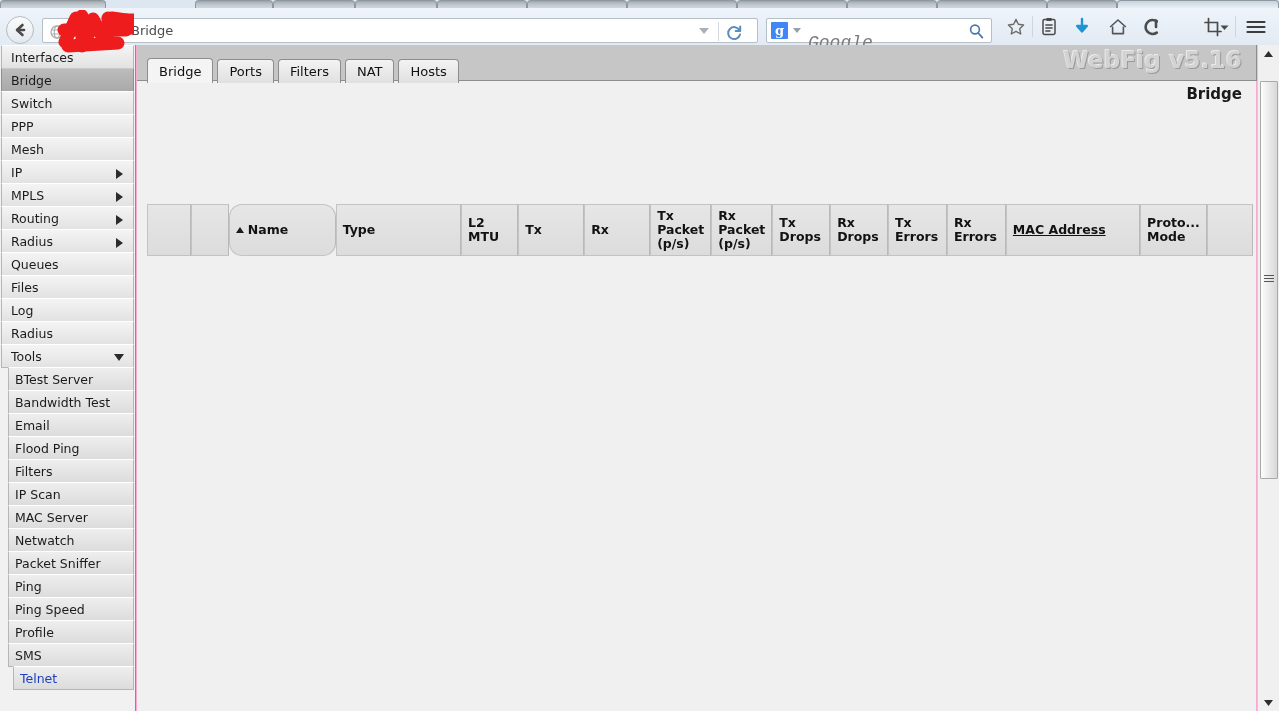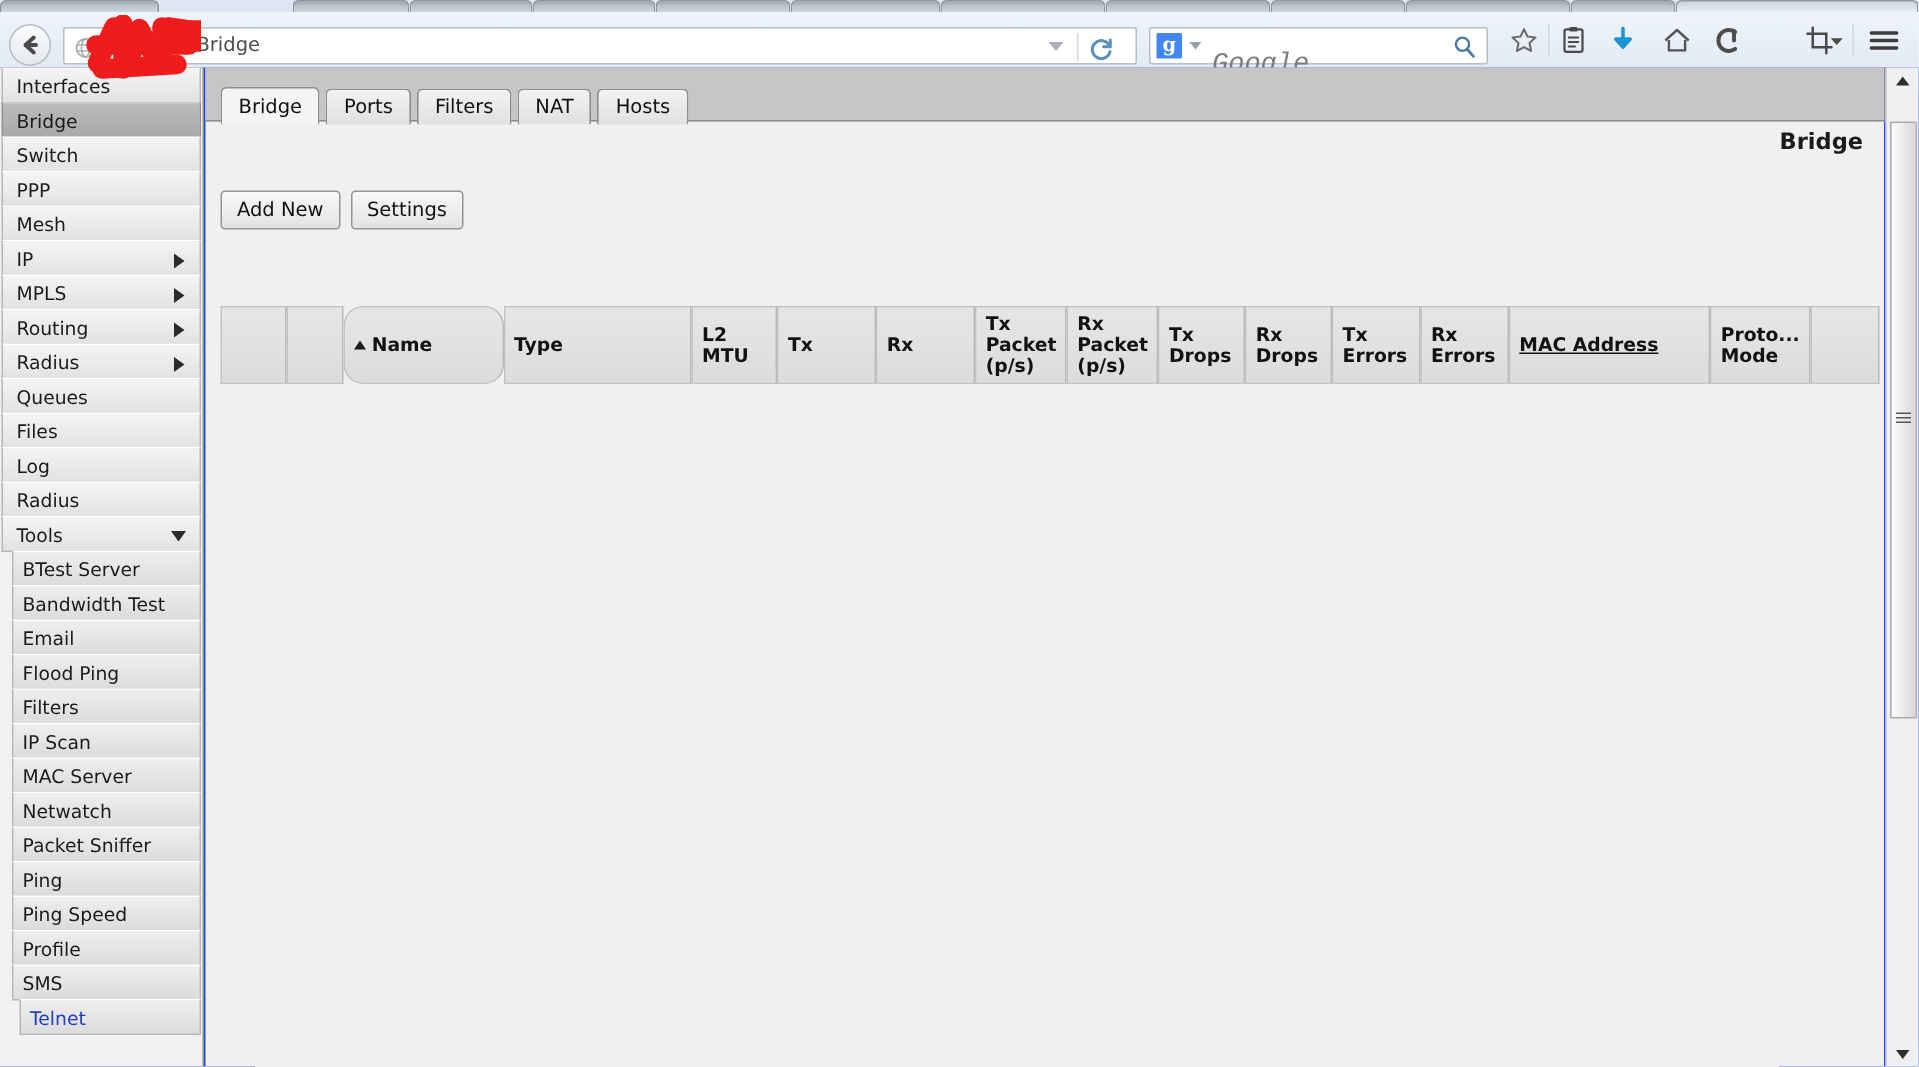--- a/index.html
+++ b/index.html
@@ -119,21 +119,21 @@
   .tb-icon {
     position: absolute; top: 6px; width: 26px; height: 26px;
     display: flex; align-items: center; justify-content: center;
   }
   #tb-divider-1 { position: absolute; left: 1032px; top: 8px; width: 1px; height: 21px; background: #cfd6dd; }
   #tb-divider-2 { position: absolute; left: 1235px; top: 8px; width: 1px; height: 21px; background: #cfd6dd; }
 
   
   #page-viewport {
     position: absolute; left: 0; top: 45px; width: 1279px; height: 666px;
-    background: #1d4ed8;
+    background: #f9a8d4;
     overflow: hidden;
   }
 
   
   #sidebar {
     position: absolute; left: 0; top: 0; width: 136px; height: 666px;
     background: #f1f1f1;
     border-right: 1px solid #8d8d8d;
   }
   .menu-item {
@@ -528,32 +528,29 @@
           <span>SMS</span>
         </div>
         <div class="submenu-item link-hover">
           <span>Telnet</span>
         </div>
       </div>
   </nav>
 
   <section id="main-panel">
     <div id="header-band"></div>
+    <div id="brand-title">WebFig v5.16</div>
     <div id="tab-row">
         <div class="wf-tab active">Bridge</div>
         <div class="wf-tab">Ports</div>
         <div class="wf-tab">Filters</div>
         <div class="wf-tab">NAT</div>
         <div class="wf-tab">Hosts</div>
       </div>
     <div id="section-title">Bridge</div>
-    <div id="button-row">
-        <div class="wf-button">Add New</div>
-        <div class="wf-button">Settings</div>
-      </div>
 
 
     <table id="data-table">
       <thead>
         <tr id="table-header-row">
             <th class="blank" style="width: 46px;"><span style="white-space: pre-line;"></span></th>
             <th class="blank" style="width: 39px;"><span style="white-space: pre-line;"></span></th>
             <th style="width: 110px; border-radius: 13px;"><span class="sort-asc"></span><span style="white-space: pre-line;">Name</span></th>
             <th style="width: 130px;"><span style="white-space: pre-line;">Type</span></th>
             <th style="width: 58px;"><span style="white-space: pre-line;">L2 MTU</span></th>

